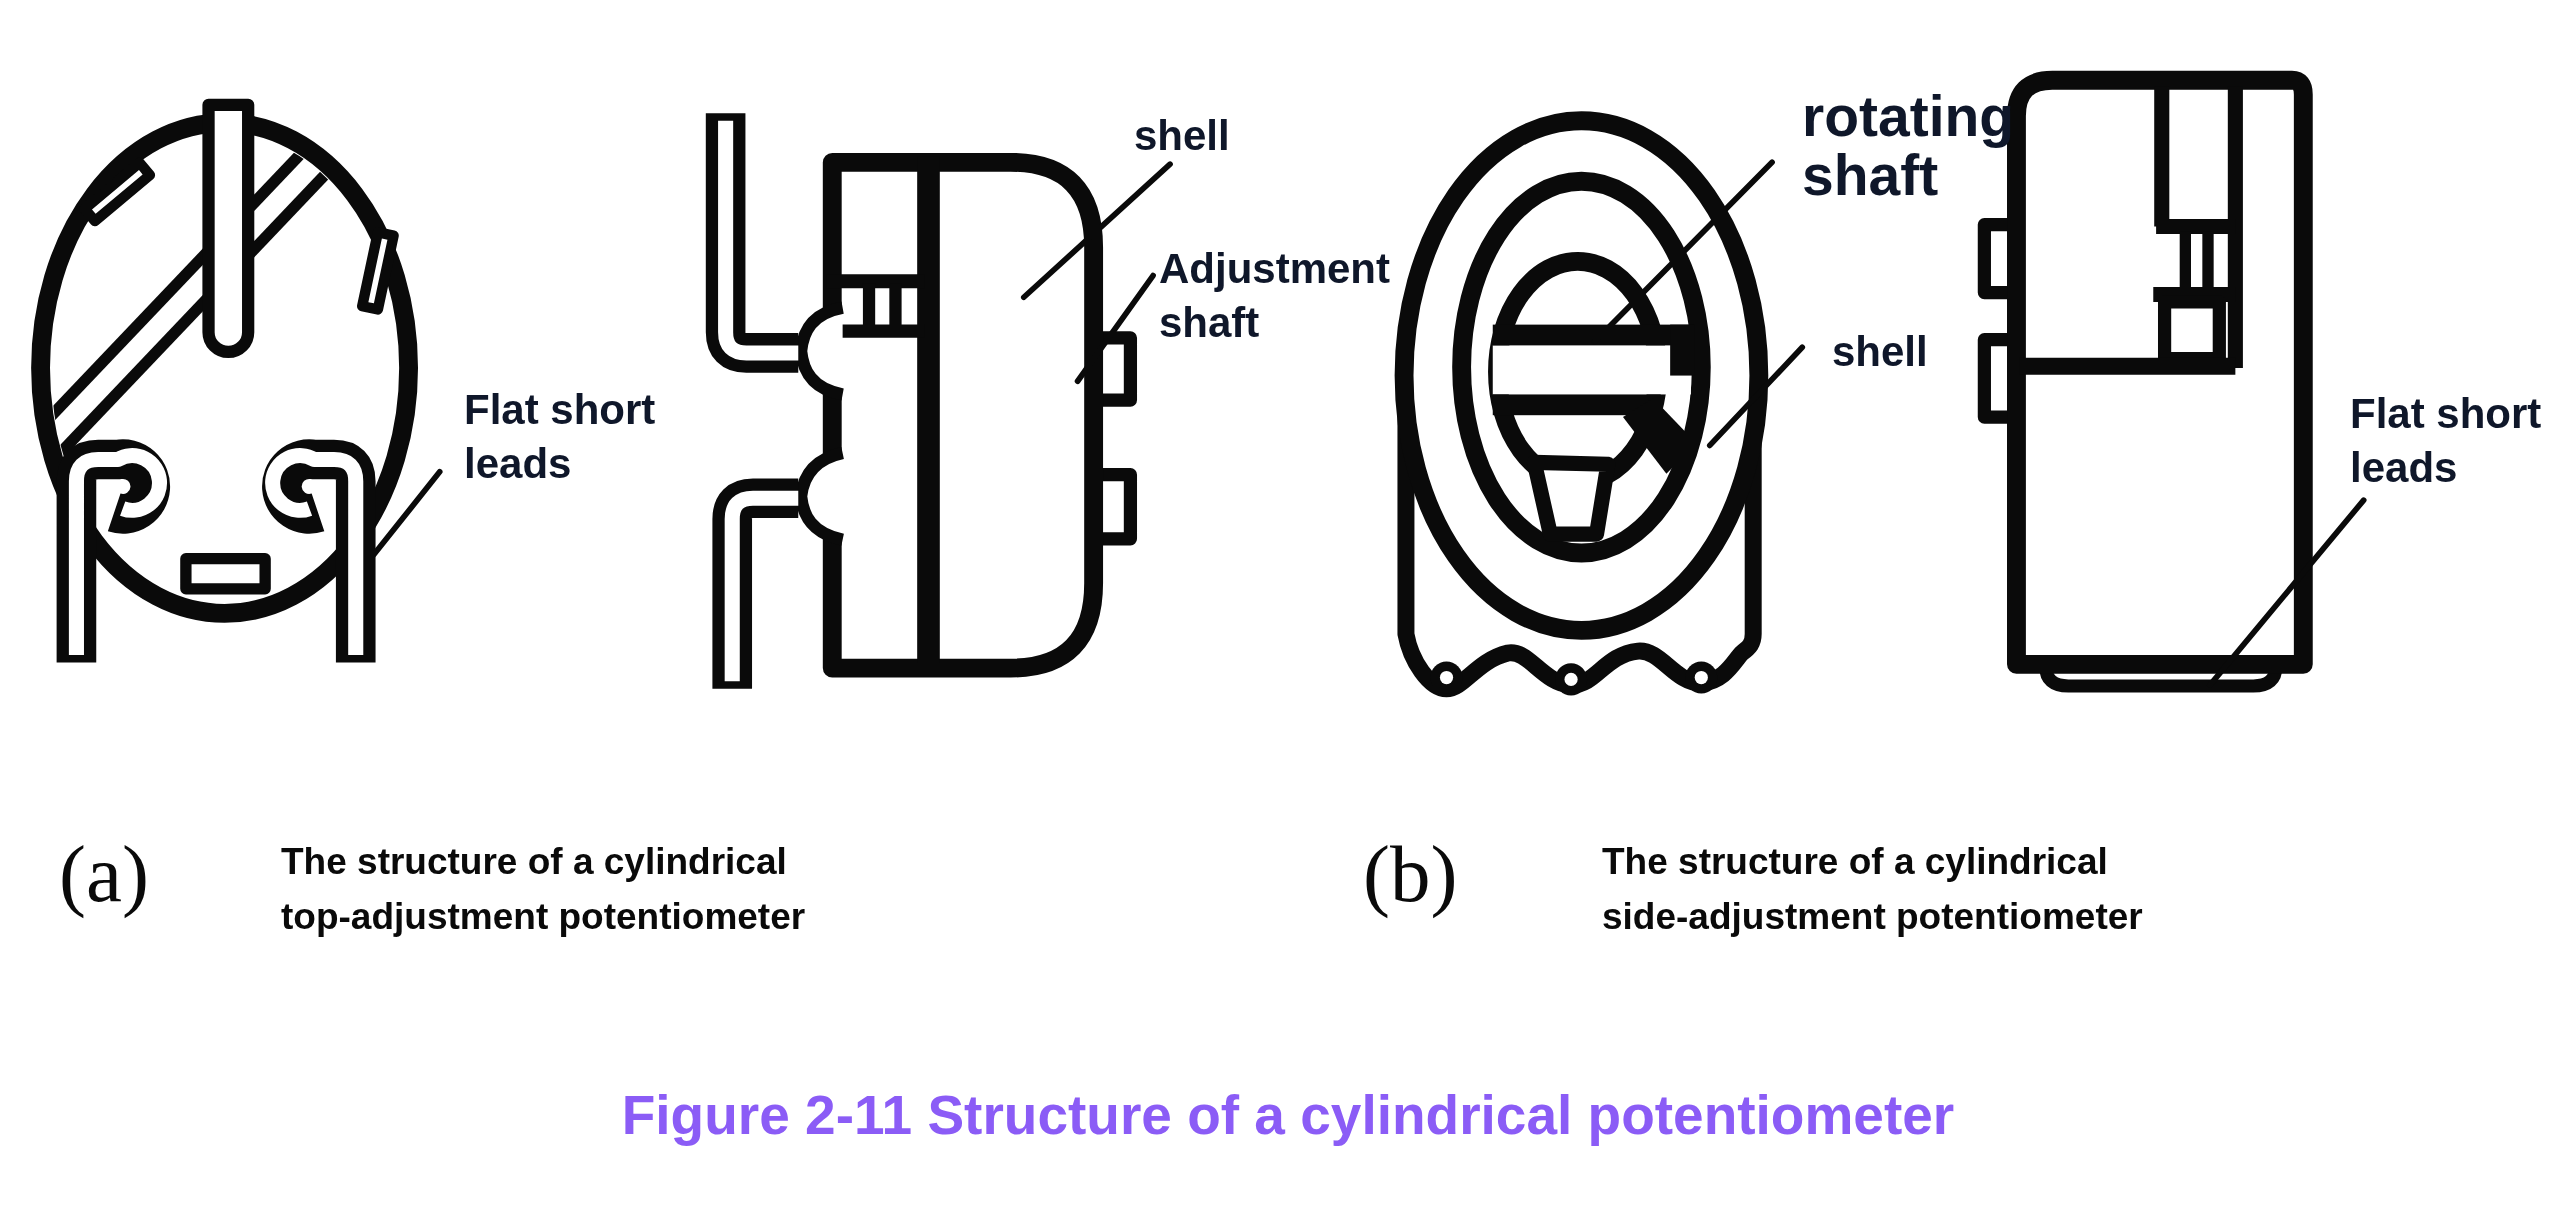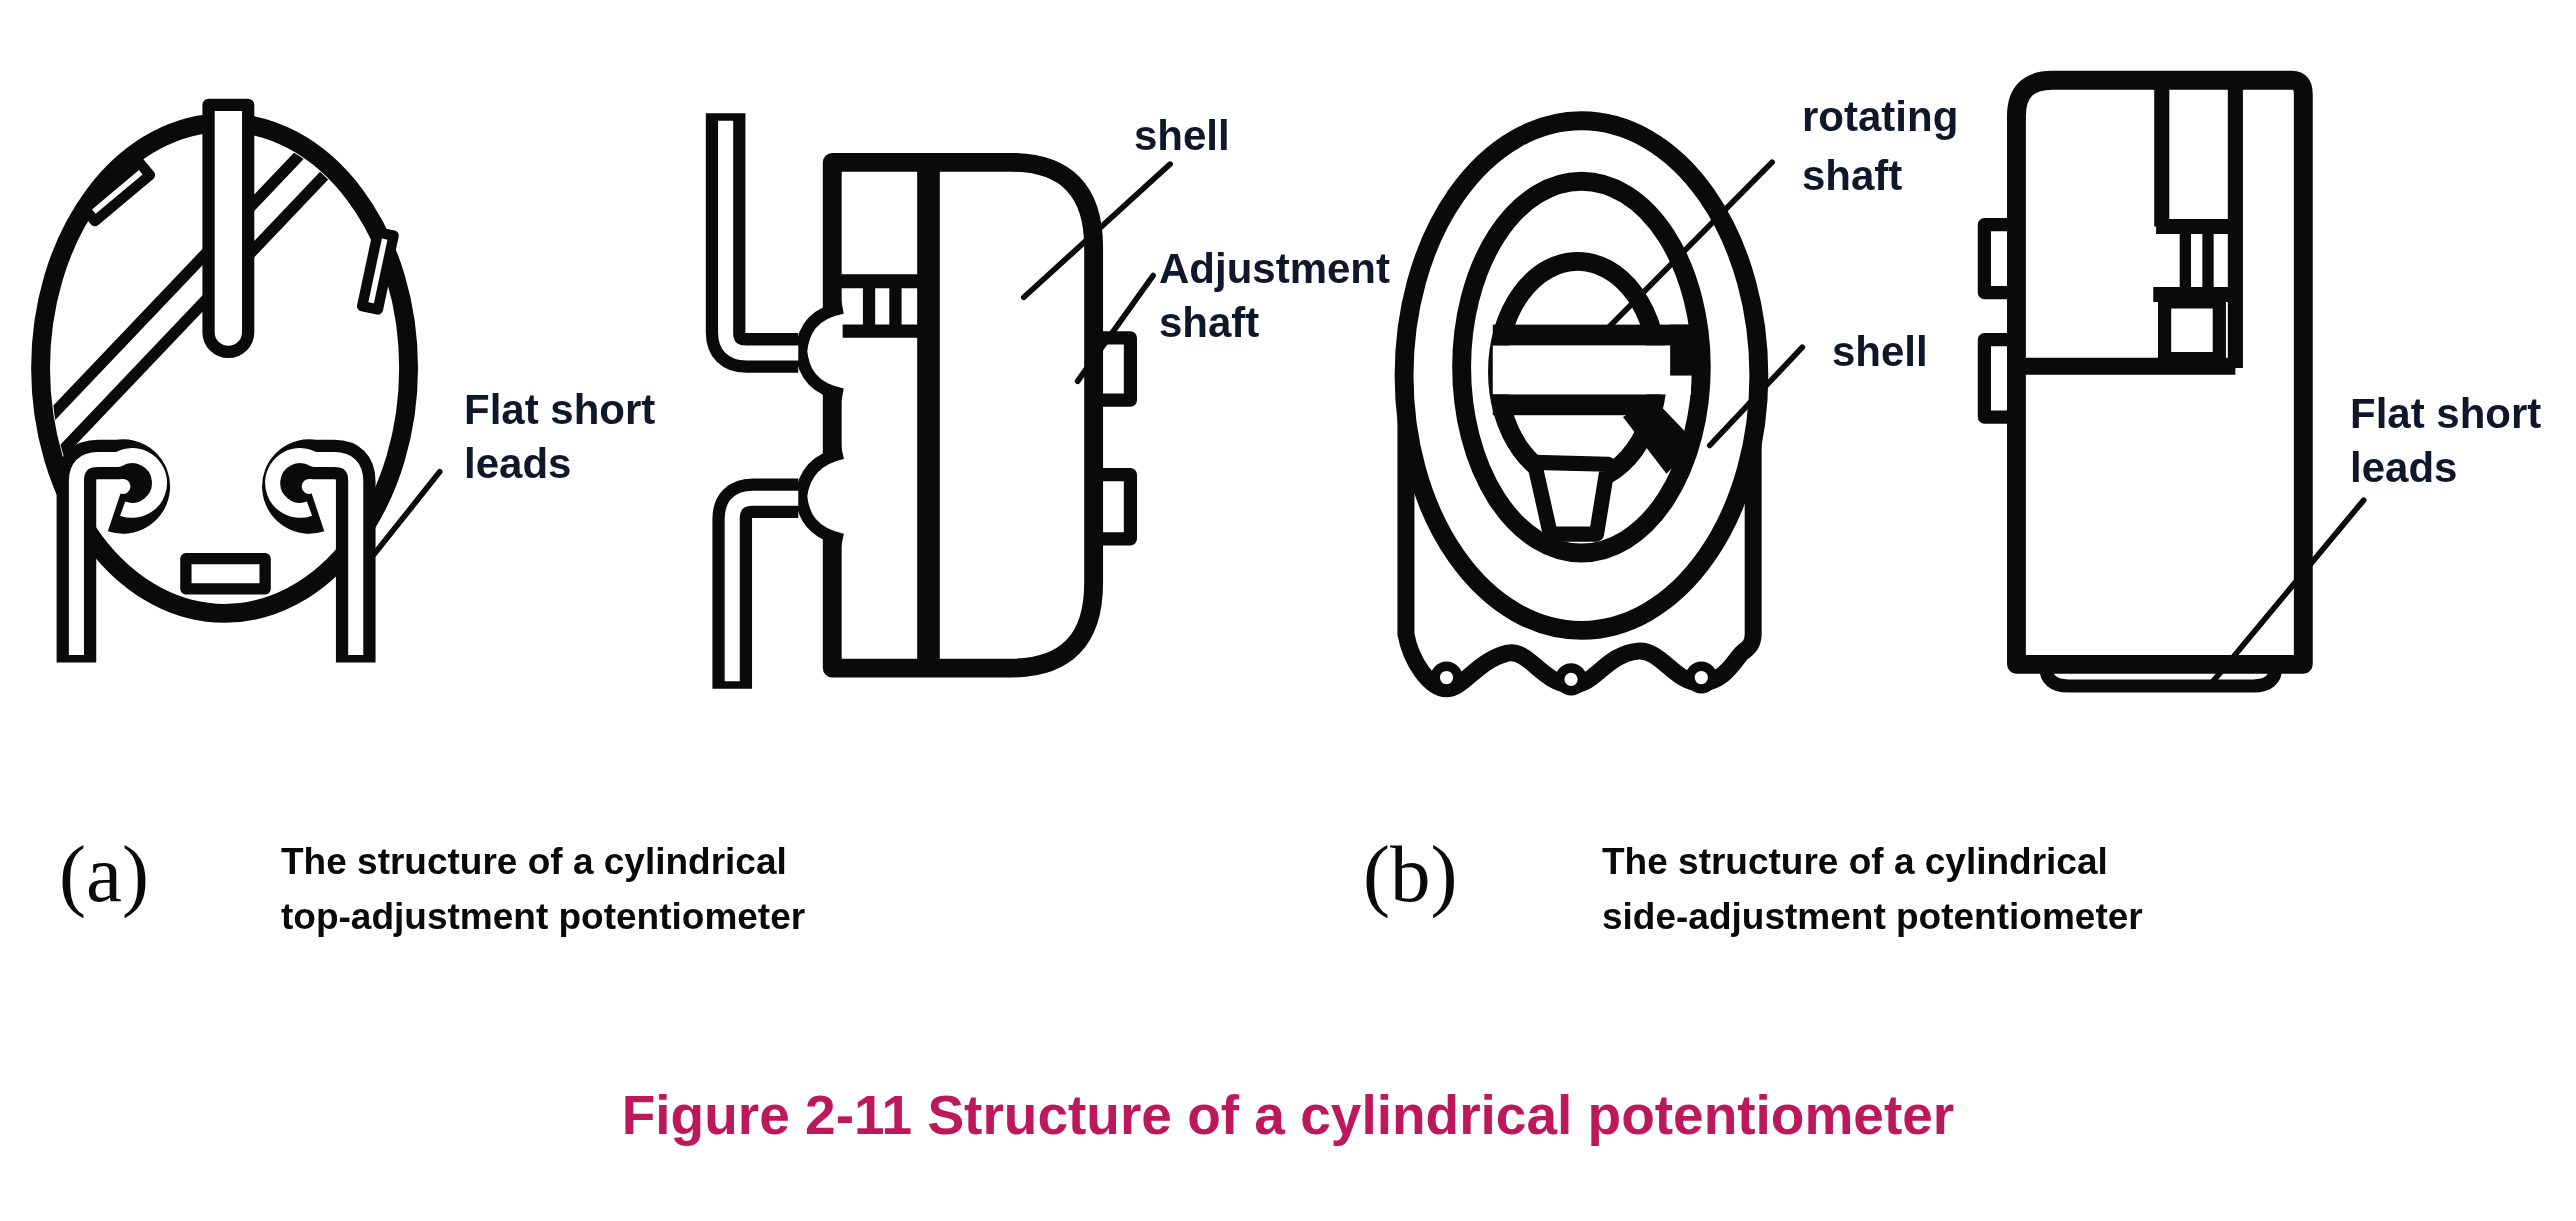--- a/index.html
+++ b/index.html
@@ -1,27 +1,27 @@
 <!DOCTYPE html>
 <html style="font-size:15px"><head>
 <meta charset="utf-8">
 <style>
   html,body{margin:0;padding:0;background:#ffffff;}
   #canvas{position:relative;width:2576px;height:1222px;background:#ffffff;overflow:hidden;
           font-family:"Liberation Sans",sans-serif;color:#0a0a0a;}
   #art{position:absolute;left:0;top:0;}
   .lbl{position:absolute;font-weight:700;font-size:42px;line-height:54px;
        white-space:pre-line;color:#0f172a;}
-  .lbl.rot{line-height:59px;font-size:42px;}
+  .lbl.rot{line-height:59px;font-size:57px;}
   .marker{position:absolute;font-family:"Liberation Serif",serif;font-weight:400;
           font-size:81px;line-height:1;color:#0a0a0a;}
   .caption{position:absolute;font-weight:700;font-size:37px;line-height:55px;
            white-space:pre-line;color:#0a0a0a;letter-spacing:0px;}
   .figtitle{position:absolute;left:0;top:1083px;width:2576px;text-align:center;
-            font-weight:700;font-size:55px;color:#be185d;}
+            font-weight:700;font-size:55px;color:#8b5cf6;}
 </style>
 </head>
 <body>
 
 <div id="canvas">
 
   <svg id="art" width="2576" height="1222" viewBox="0 0 2730 1295">
     <defs>
       <clipPath id="ovalClip">
           <ellipse cx="238" cy="390" rx="184" ry="249"></ellipse>

